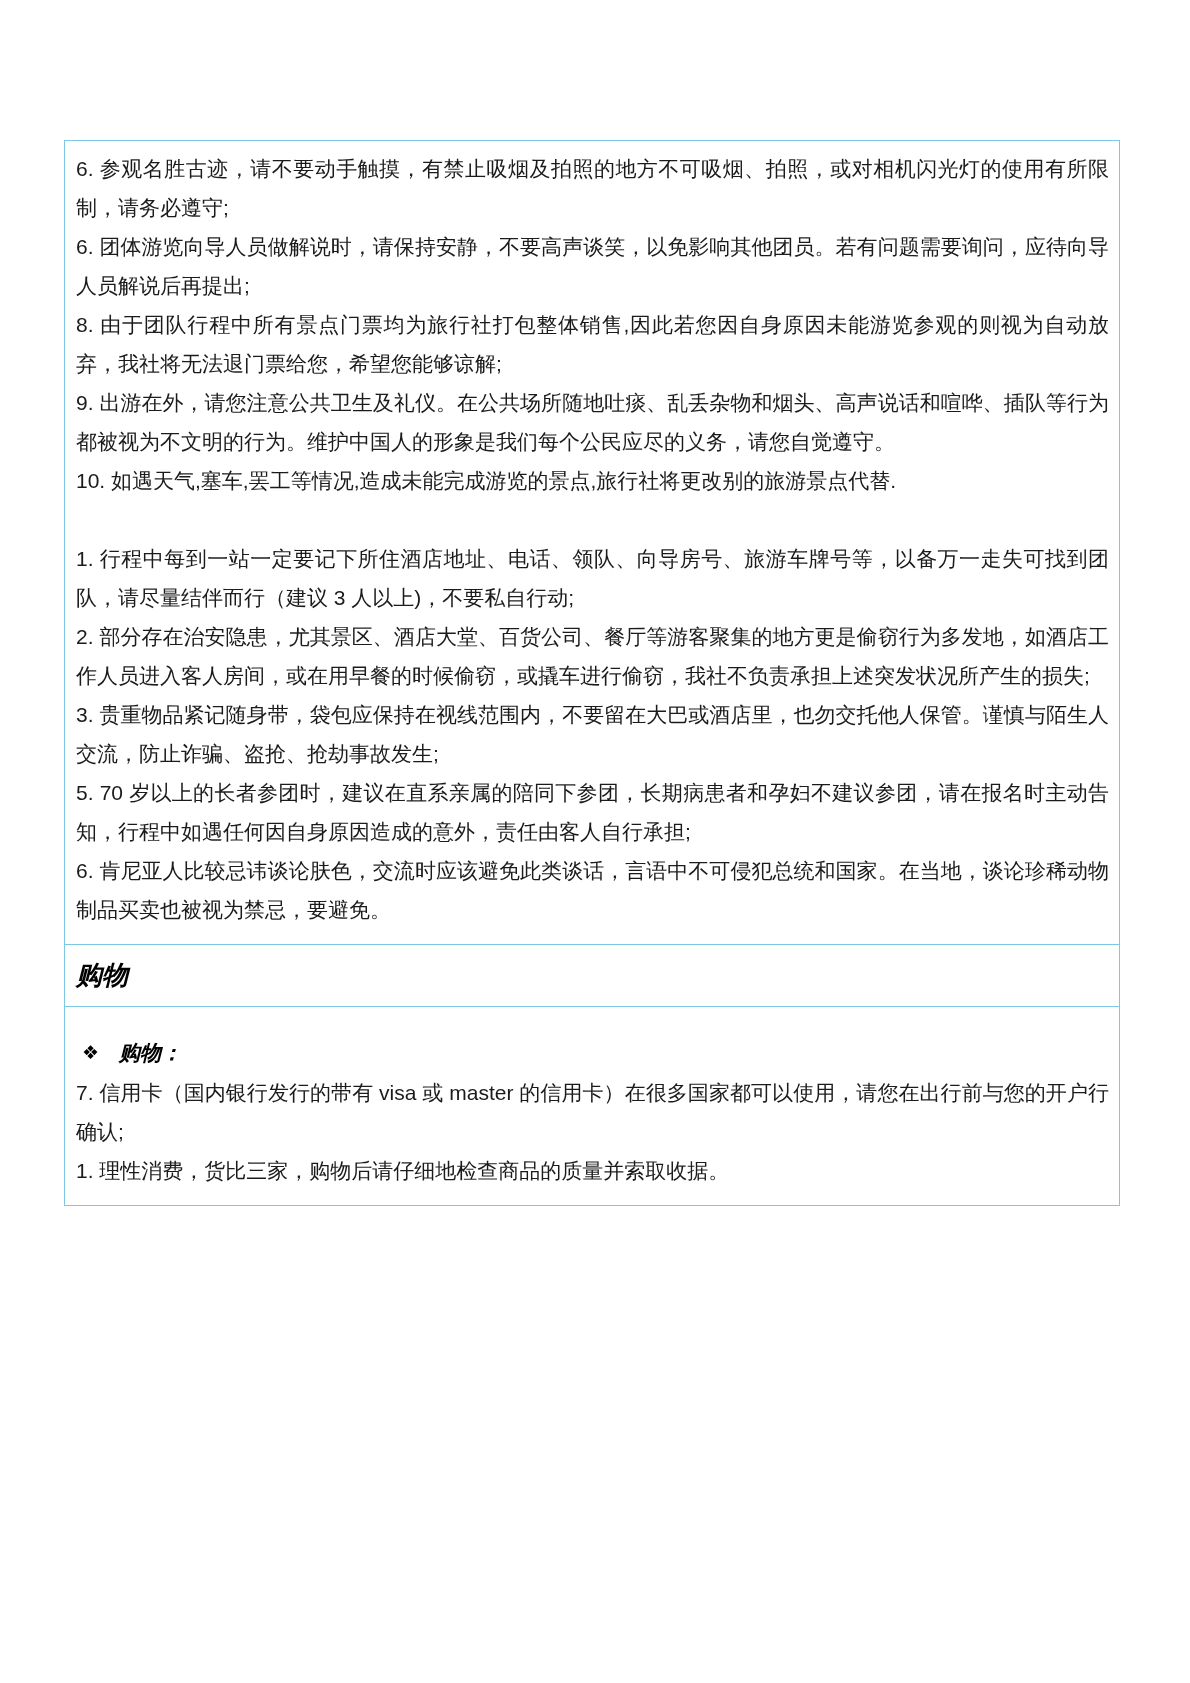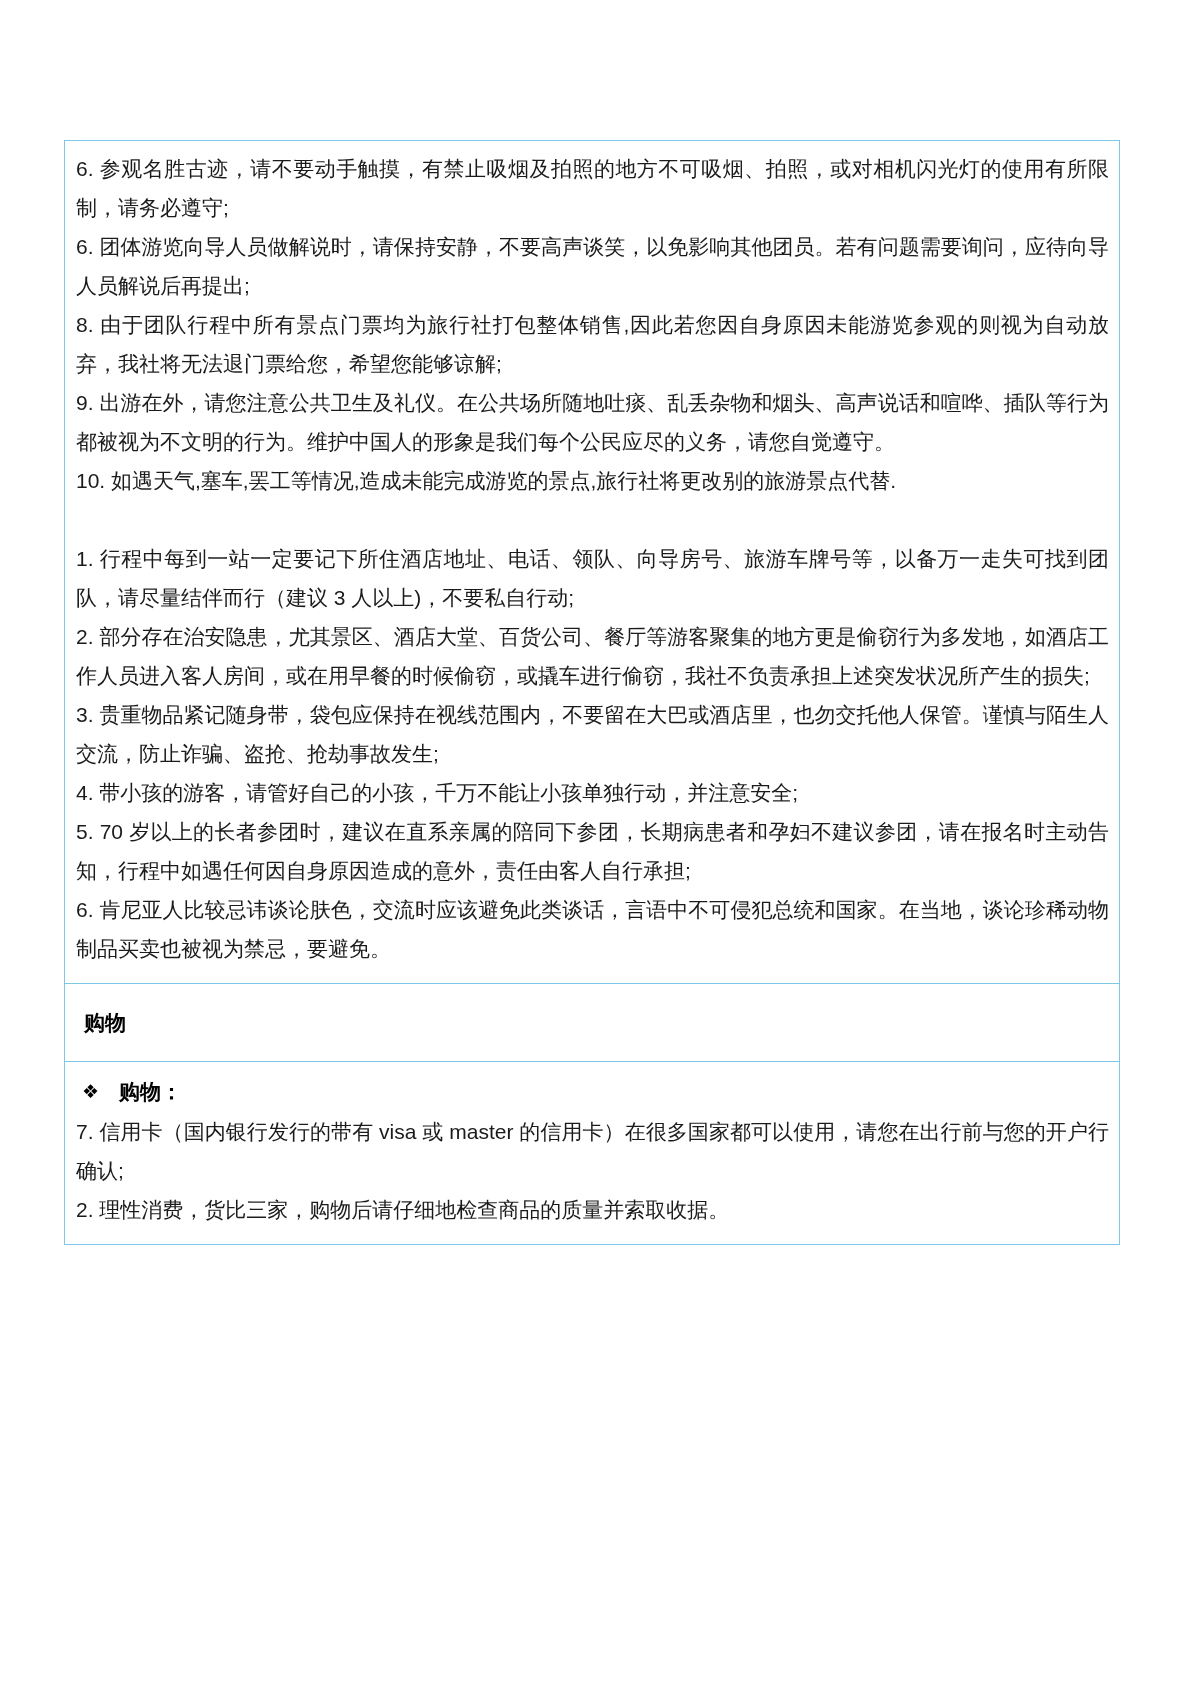--- a/index.html
+++ b/index.html
@@ -26,50 +26,49 @@
   .cell.section{padding:11px 10px 11px 11px;}
   p.para{
     margin:0;font-size:21px;line-height:39px;color:var(--text-color);
     text-align:justify;word-break:break-all;
   }
   p.blank{margin:0;height:39px;}
   p.heading{
     margin:10px 0 0 0;font-size:21px;line-height:39px;color:#000000;
     font-weight:bold;
   }
-  .cell.notes p.heading:first-child{margin-top:2px;}
+  .cell.notes p.heading:first-child{margin-top:18px;font-style:italic;}
   p.heading .bullet{
     display:inline-block;font-size:19px;margin:0 20px 0 6px;
     font-weight:bold;color:#000000;transform:translateY(-1px);
   }
   p.section-title{
-    margin:8px;font-size:21px;line-height:39px;color:#000000;font-weight:bold;
+    margin:0;font-size:26px;line-height:39px;color:#000000;font-weight:bold;font-style:italic;
   }
 </style>
 </head>
 <body>
 
 <div class="page">
   <div class="doc-table" id="table-root">
       <div class="cell notes">
         <p class="para">6. 参观名胜古迹，请不要动手触摸，有禁止吸烟及拍照的地方不可吸烟、拍照，或对相机闪光灯的使用有所限制，请务必遵守;</p>
         <p class="para">6. 团体游览向导人员做解说时，请保持安静，不要高声谈笑，以免影响其他团员。若有问题需要询问，应待向导人员解说后再提出;</p>
         <p class="para">8. 由于团队行程中所有景点门票均为旅行社打包整体销售,因此若您因自身原因未能游览参观的则视为自动放弃，我社将无法退门票给您，希望您能够谅解;</p>
         <p class="para">9. 出游在外，请您注意公共卫生及礼仪。在公共场所随地吐痰、乱丢杂物和烟头、高声说话和喧哗、插队等行为都被视为不文明的行为。维护中国人的形象是我们每个公民应尽的义务，请您自觉遵守。</p>
         <p class="para">10. 如遇天气,塞车,罢工等情况,造成未能完成游览的景点,旅行社将更改别的旅游景点代替.</p>
         <p class="blank"></p>
         <p class="para">1. 行程中每到一站一定要记下所住酒店地址、电话、领队、向导房号、旅游车牌号等，以备万一走失可找到团队，请尽量结伴而行（建议 3 人以上)，不要私自行动;</p>
         <p class="para">2. 部分存在治安隐患，尤其景区、酒店大堂、百货公司、餐厅等游客聚集的地方更是偷窃行为多发地，如酒店工作人员进入客人房间，或在用早餐的时候偷窃，或撬车进行偷窃，我社不负责承担上述突发状况所产生的损失;</p>
         <p class="para">3. 贵重物品紧记随身带，袋包应保持在视线范围内，不要留在大巴或酒店里，也勿交托他人保管。谨慎与陌生人交流，防止诈骗、盗抢、抢劫事故发生;</p>
-        <p class="para">4. 带小孩的游客，请管好自己的小孩，千万不能让小孩单独行动，并注意安全;</p>
         <p class="para">5. 70 岁以上的长者参团时，建议在直系亲属的陪同下参团，长期病患者和孕妇不建议参团，请在报名时主动告知，行程中如遇任何因自身原因造成的意外，责任由客人自行承担;</p>
         <p class="para">6. 肯尼亚人比较忌讳谈论肤色，交流时应该避免此类谈话，言语中不可侵犯总统和国家。在当地，谈论珍稀动物制品买卖也被视为禁忌，要避免。</p>
       </div>
       <div class="cell section">
         <p class="section-title">购物</p>
       </div>
       <div class="cell notes">
         <p class="heading"><span class="bullet">❖</span><span>购物：</span></p>
         <p class="para">7. 信用卡（国内银行发行的带有 visa 或 master 的信用卡）在很多国家都可以使用，请您在出行前与您的开户行确认;</p>
-        <p class="para">2. 理性消费，货比三家，购物后请仔细地检查商品的质量并索取收据。</p>
+        <p class="para">1. 理性消费，货比三家，购物后请仔细地检查商品的质量并索取收据。</p>
       </div>
     </div>
 </div>
 
 </body></html>

